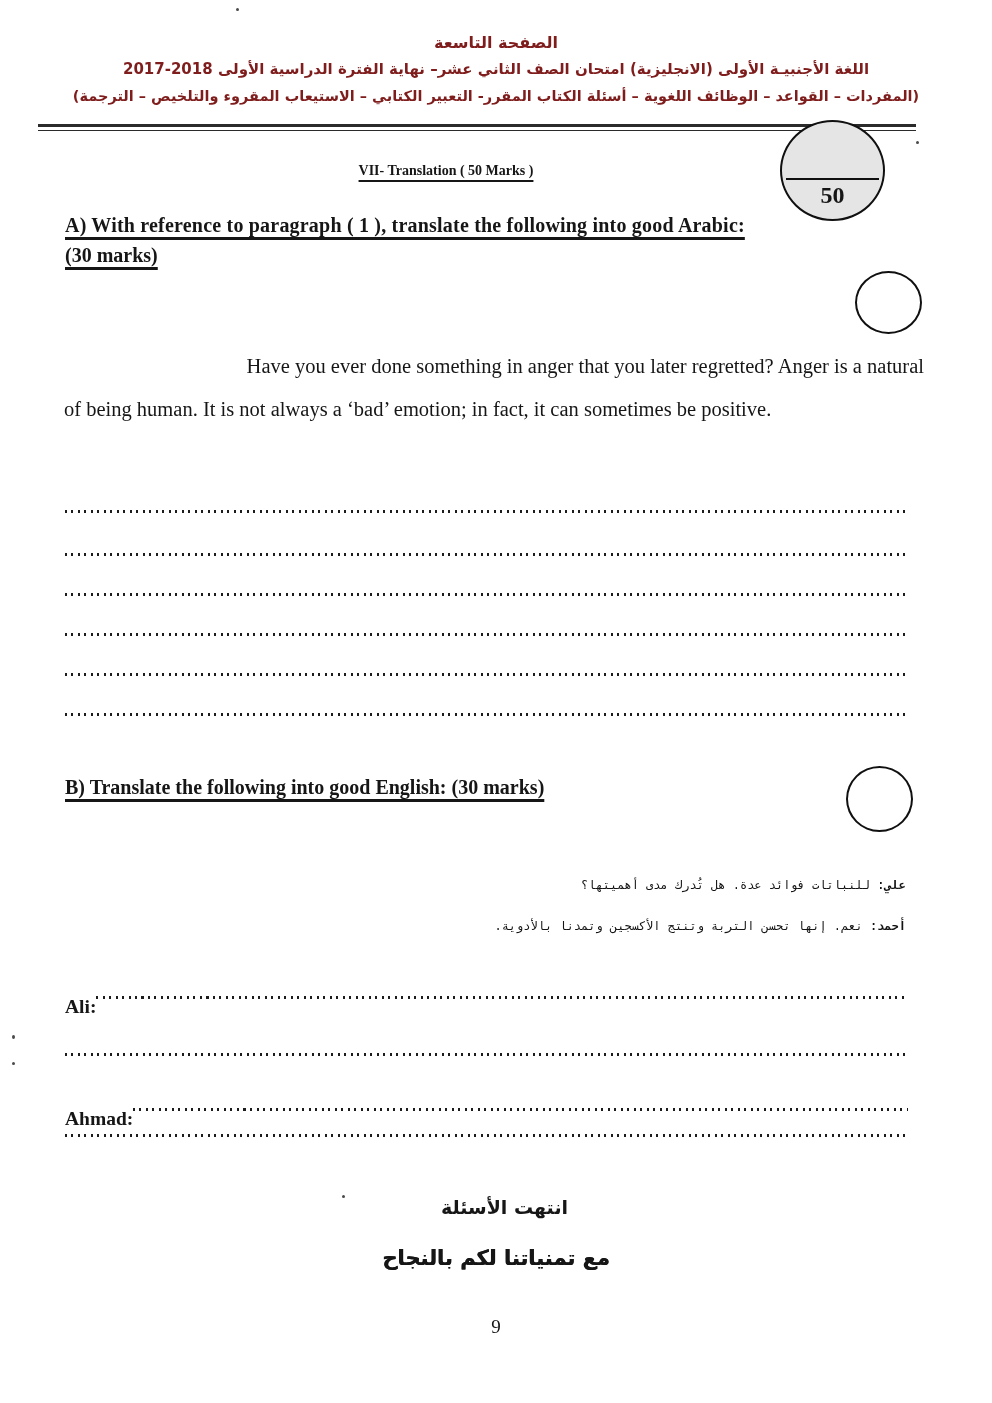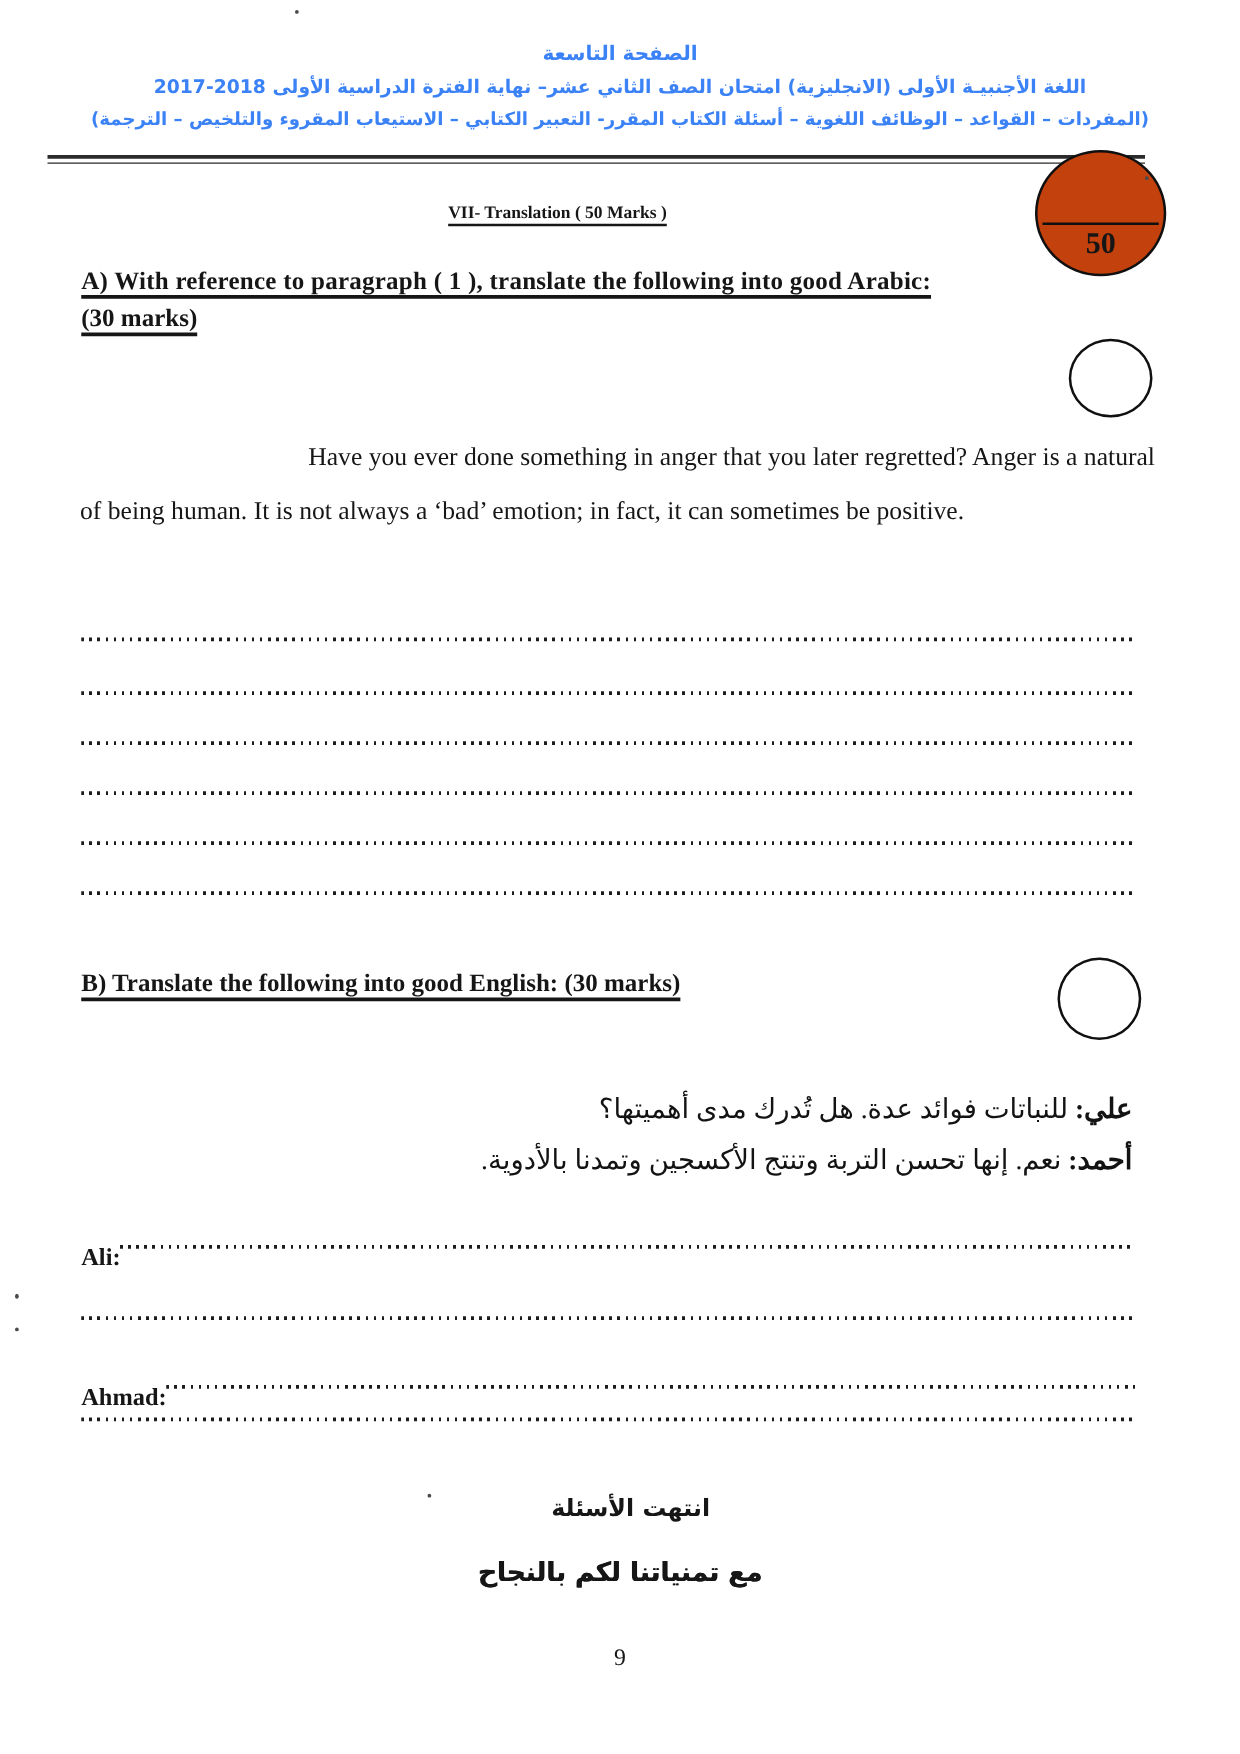--- a/index.html
+++ b/index.html
@@ -10,33 +10,33 @@
   html,body{background:#ffffff;}
   body{font-family:"Liberation Serif", serif; color:var(--ink);}
   .page{
     position:relative;
     width:992px; height:1403px;
     background:#ffffff;
     overflow:hidden;
   }
   
   .hdr{position:absolute; left:0; right:0; text-align:center;
-       font-family:"DejaVu Sans", sans-serif; font-weight:bold; color:#3b82f6;}
+       font-family:"DejaVu Sans", sans-serif; font-weight:bold; color:#7f1d1d;}
   .hdr1{top:33px;  font-size:16px;}
   .hdr2{top:60px;  font-size:15px;}
   .hdr3{top:88px;  font-size:14.5px;}
   
   .rule{
     position:absolute; top:124px; left:38px; width:878px; height:7px;
     border-top:3px solid #2b2b2b;
     border-bottom:1.5px solid #2b2b2b;
   }
   
   .circle{position:absolute; border:2.5px solid #101010; border-radius:50%; background:transparent;}
-  .score-circle{left:828px; top:120px; width:105px; height:101px; background:#c2410c;}
+  .score-circle{left:780px; top:120px; width:105px; height:101px; background:#e5e5e5;}
   .score-line{position:absolute; left:4px; right:4px; top:56px; border-top:2.5px solid #101010;}
   .score-value{position:absolute; top:60px; left:0; right:0; text-align:center;
                font-weight:bold; font-size:24px; font-family:"Liberation Serif", serif;}
   .circle-a{left:855px; top:271px; width:67px; height:63px; border-width:2px;}
   .circle-b{left:846px; top:766px; width:67px; height:66px; border-width:2px;}
   
   .title-wrap{position:absolute; top:161px; left:0; right:100px; text-align:center;}
   .title{
     font-weight:bold; font-size:14px;
     text-decoration:underline; text-decoration-thickness:2px; text-underline-offset:5px;
@@ -52,21 +52,21 @@
   .heading-b{top:776px;}
   
   .passage{position:absolute; left:64px; top:345px; width:860px;
            font-size:20.5px; line-height:42.5px; white-space:nowrap;}
   .passage .first{padding-left:24px;text-align:right;}
   
   .dots{position:absolute; left:65px; width:843px; height:3px; background-image:var(--dots);}
   
   .dialogue{position:absolute; right:86px; top:866px; width:620px;
             direction:rtl; text-align:right;
-            font-family:Liberation Serif, serif; font-size:22px; line-height:41px; color:#131313;}
+            font-family:Liberation Mono, monospace; font-size:12px; line-height:41px; color:#131313;}
   .dialogue .spk{font-weight:bold;}
   
   .ans-row{position:absolute; left:65px; width:843px; display:flex; align-items:flex-start;}
   .ans-row .label{font-weight:bold; font-size:19.5px; line-height:21px; white-space:nowrap;}
   .ans-row .leader{flex:1; height:3px; margin-bottom:3px; background-image:var(--dots);}
   
   .endnote{position:absolute; top:1196px; left:0; right:0; text-align:center;
            font-family:"DejaVu Sans", sans-serif; font-weight:bold; font-size:19px;padding-left:17px;}
   .wish{position:absolute; top:1246px; left:0; right:0; text-align:center;
         font-family:"DejaVu Sans", sans-serif; font-weight:bold; font-size:21px;

